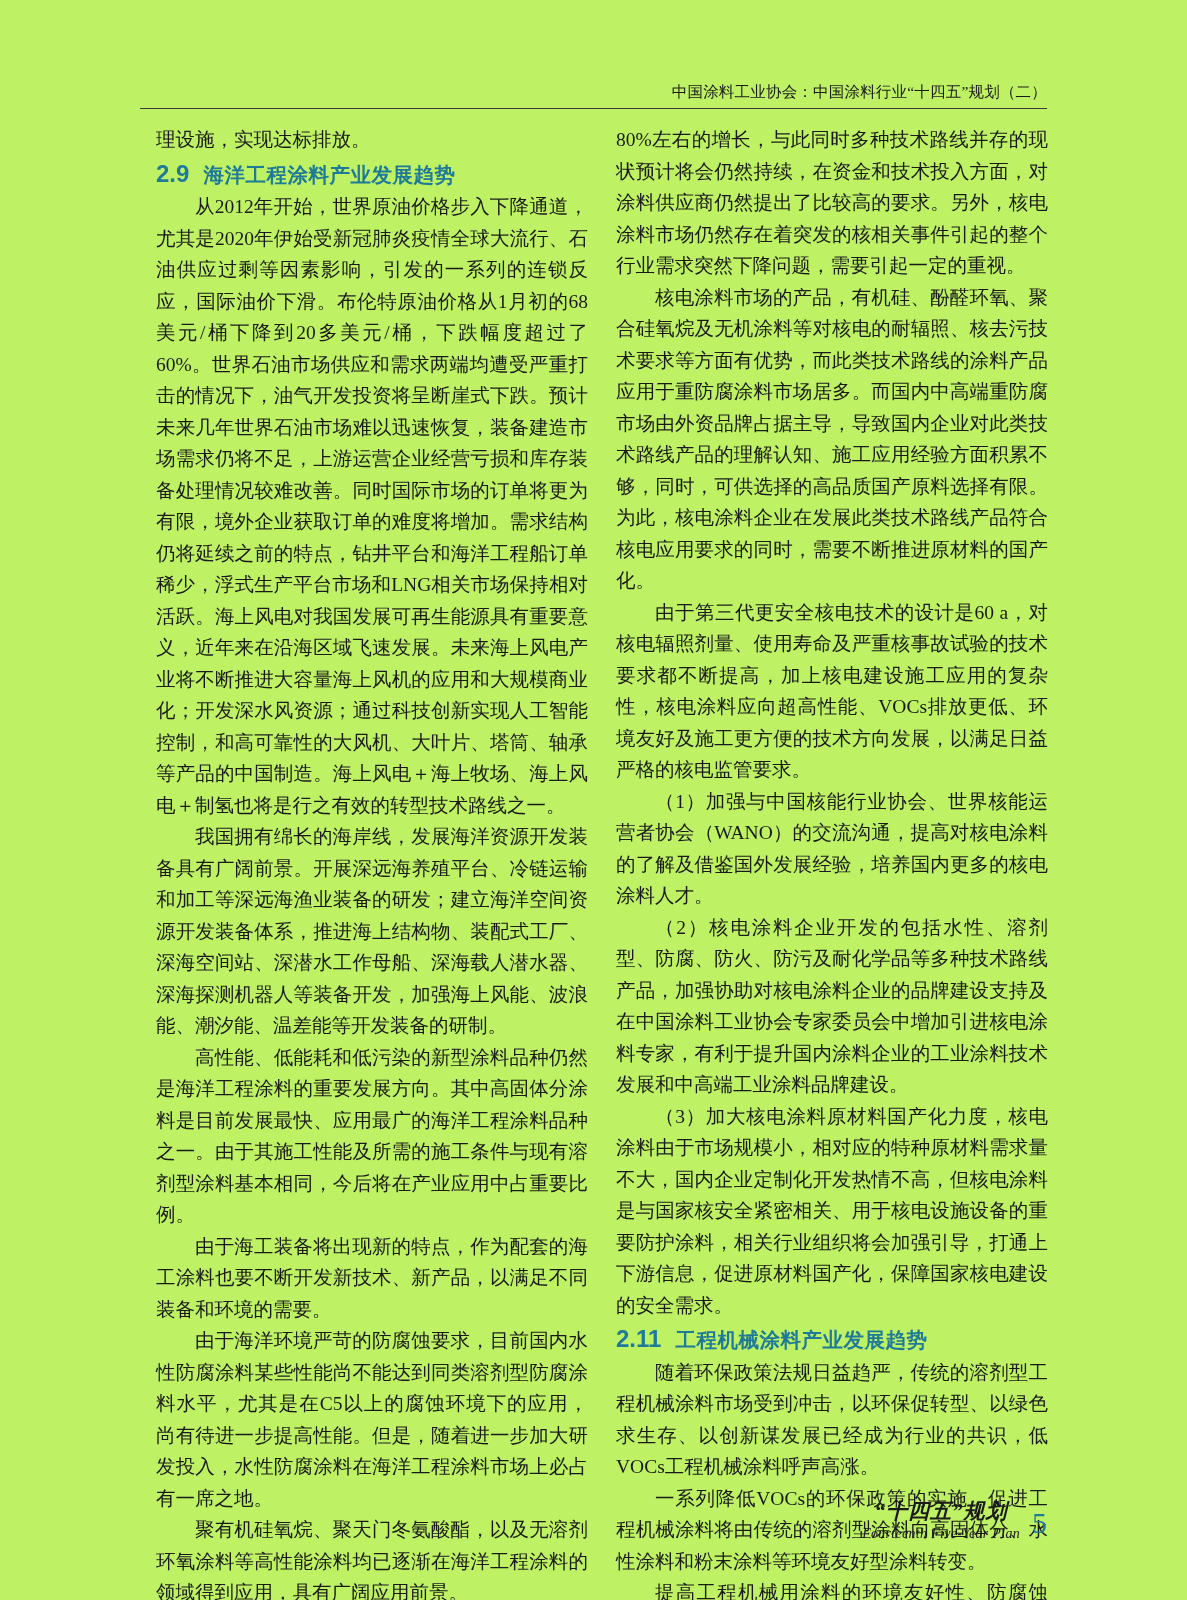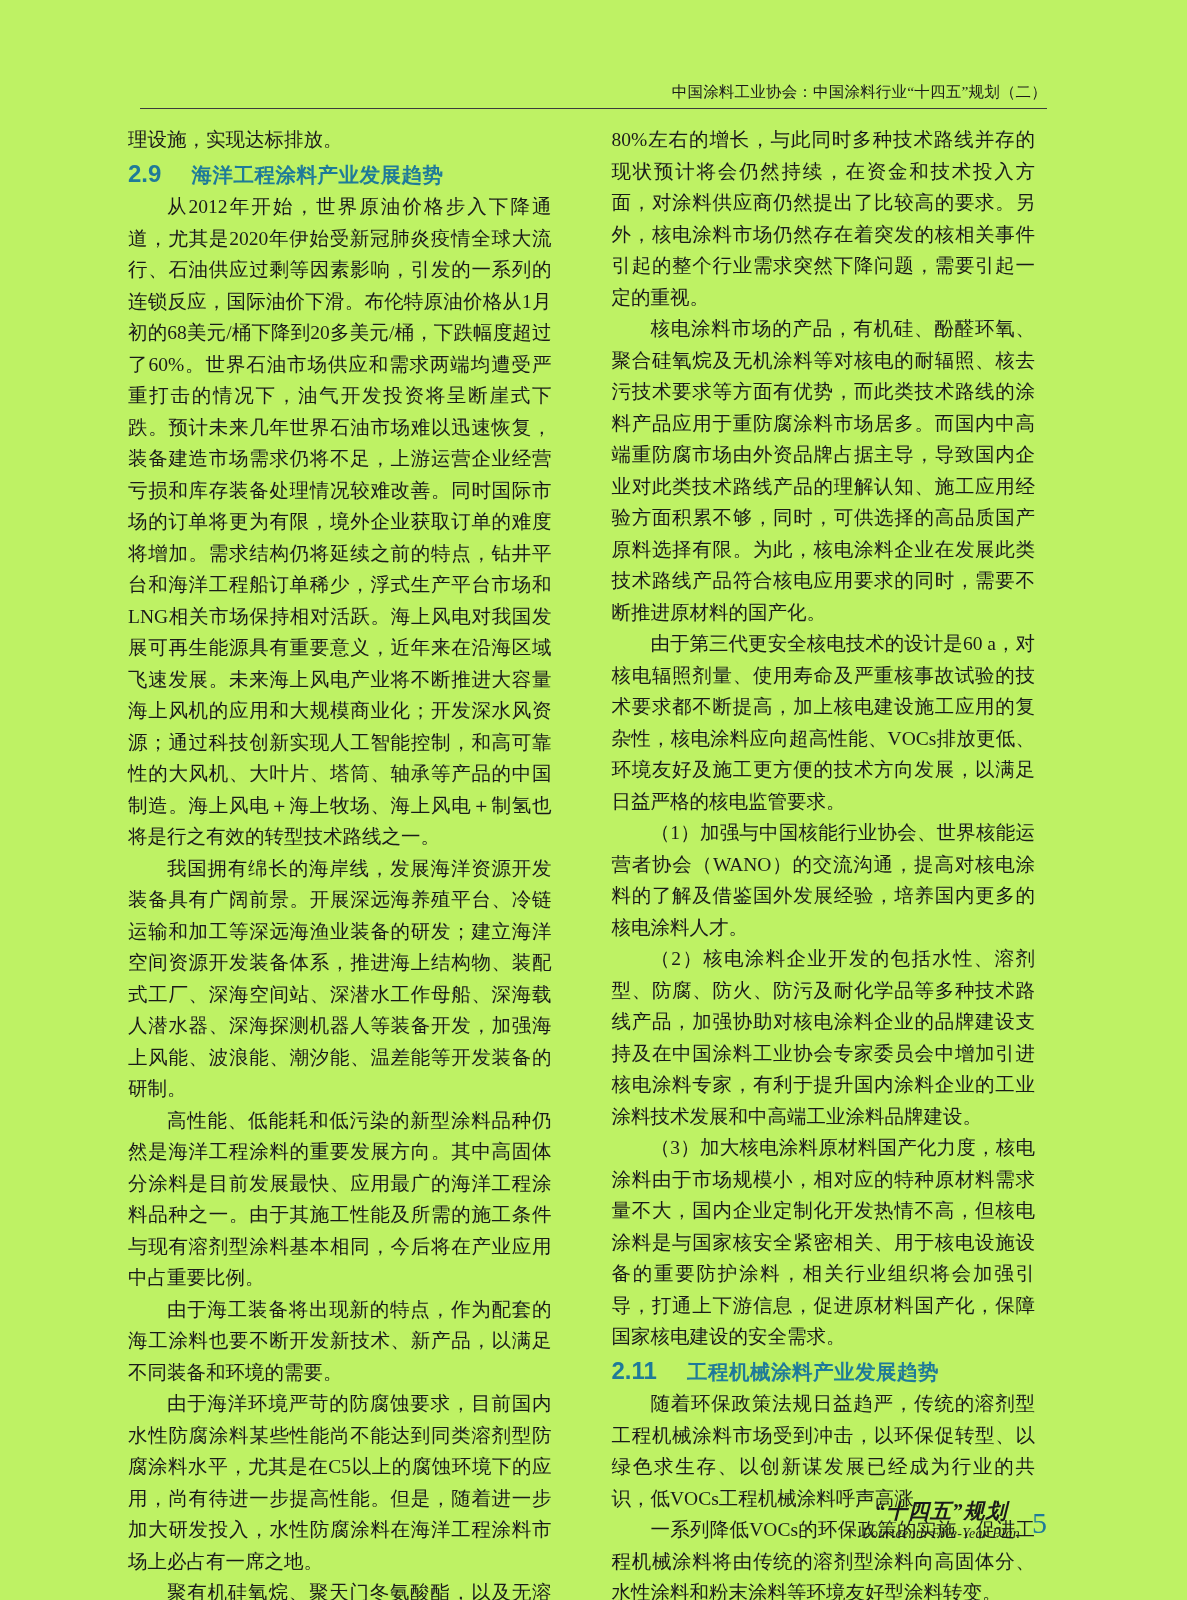--- a/index.html
+++ b/index.html
@@ -30,25 +30,25 @@
   .header-rule {
     position: absolute;
     top: 108px;
     left: 140px;
     right: 140px;
     border-bottom: 1.2px solid #3c3c3c;
   }
   .content {
     position: absolute;
     top: 124px;
-    left: 128px;
+    left: 156px;
     width: 907px;
     height: 1320px;
     display: flex;
-    gap: 60px;
+    gap: 28px;
   }
   .col {
     width: 432px;
     font-size: 19.5px;
     line-height: 31.5px;
     text-align: justify;
     text-justify: inter-ideograph;
   }
   p {
     margin: 0;
@@ -65,21 +65,20 @@
     font-size: 20.5px;
     margin: 2px 0 1px 0;
     font-family: "Liberation Sans", sans-serif;
   }
   .section-head .num {
     font-family: Liberation Sans, sans-serif;
     font-size: 24px;
   }
   .section-head .title {
     letter-spacing: 0.5px;
-    margin-left: 16px;
   }
   .footer {
     position: absolute;
     bottom: 58px;
     right: 140px;
     display: flex;
     align-items: flex-end;
     gap: 12px;
   }
   .footer-brand {

